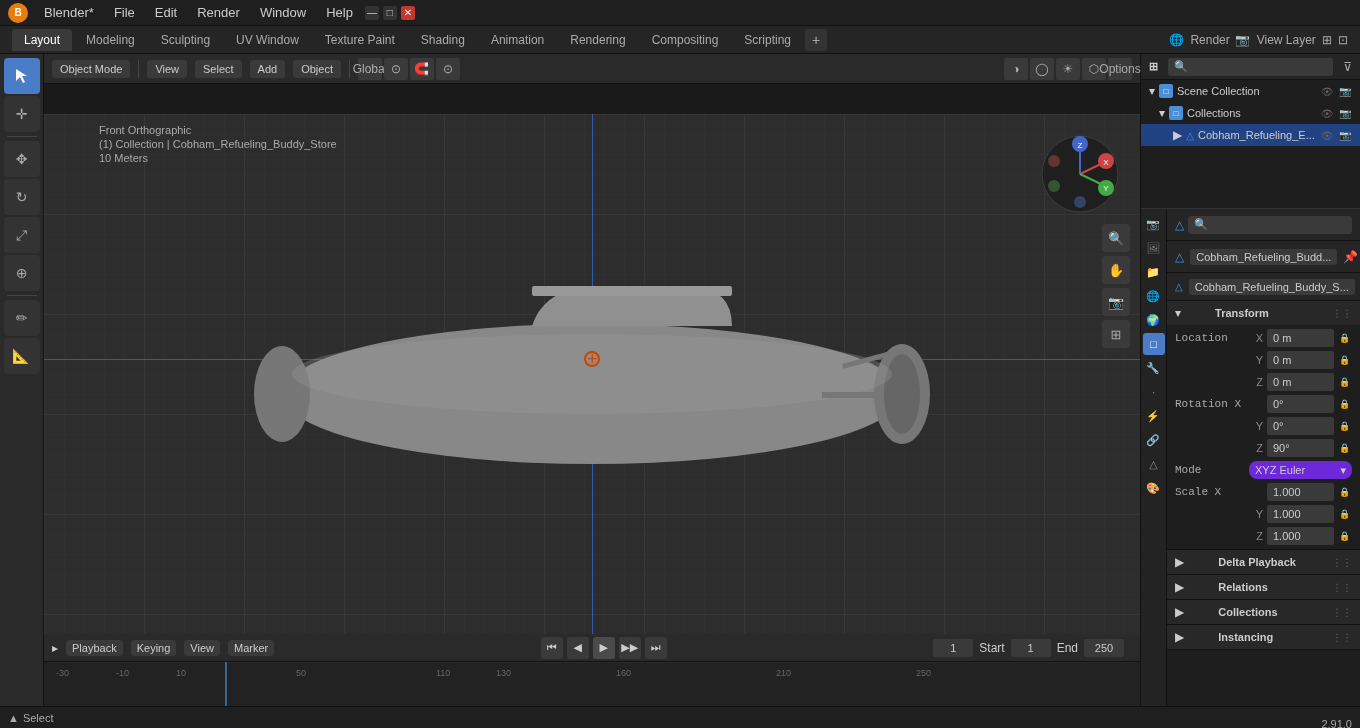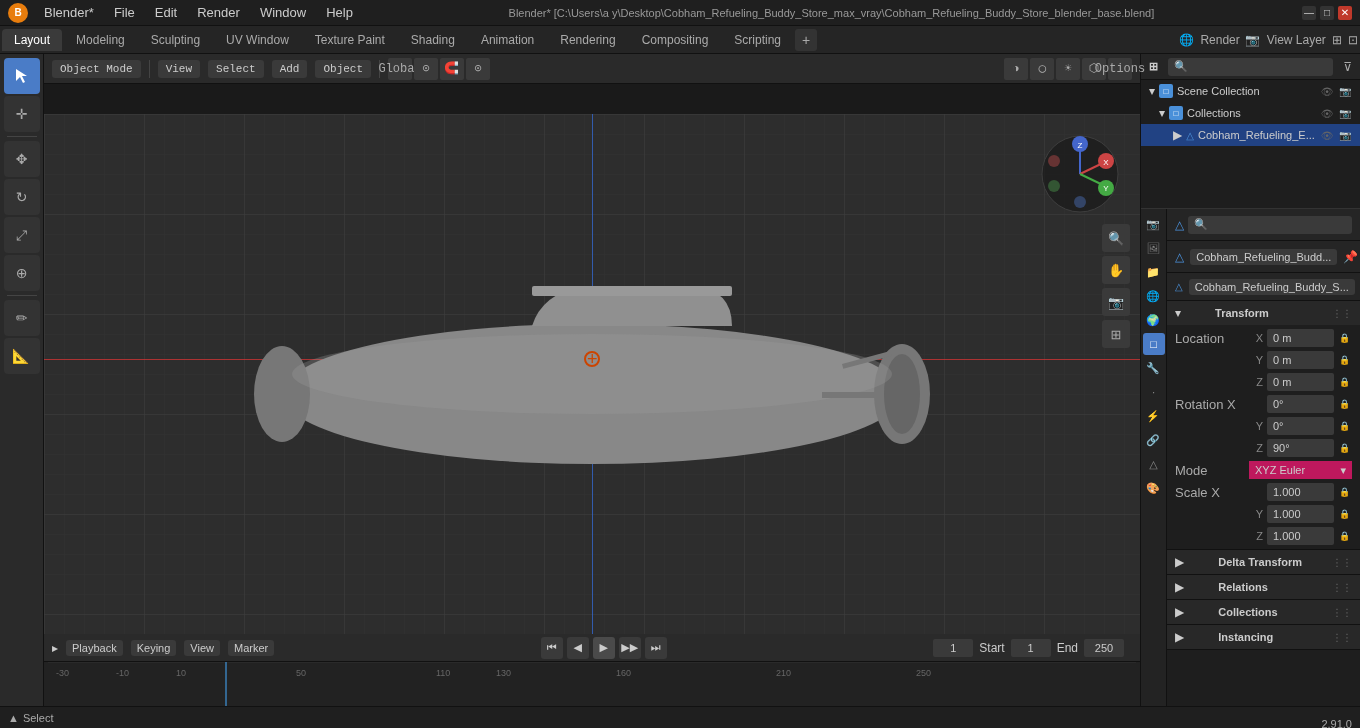--- a/index.html
+++ b/index.html
@@ -53,21 +53,21 @@
       font-size: 10px; cursor: pointer; color: #ccc;
       background: #333;
     }
 
     
     #workspace-tabs {
       height: 28px;
       background: #252525;
       display: flex;
       align-items: center;
-      padding: 0 2px;
+      padding: 0 12px;
       gap: 2px;
       border-bottom: 1px solid #111;
     }
     .ws-tab {
       padding: 4px 12px;
       color: #aaa;
       font-size: 12px;
       cursor: pointer;
       border-radius: 4px 4px 0 0;
     }
@@ -111,21 +111,20 @@
 
     
     #viewport-header {
       height: 30px;
       background: #2a2a2a;
       display: flex;
       align-items: center;
       padding: 0 8px;
       gap: 8px;
       border-bottom: 1px solid #111;
-      font-family: Liberation Mono, monospace;
     }
     .vp-header-btn {
       padding: 3px 8px;
       background: #3a3a3a;
       border-radius: 3px;
       color: #ccc;
       font-size: 11px;
       cursor: pointer;
     }
     .vp-header-separator { width: 1px; height: 18px; background: #444; }
@@ -316,43 +315,43 @@
     }
     .prop-section-title { font-size: 11px; font-weight: bold; color: #ccc; margin-left: 28px; }
     .prop-section-dots { margin-left: auto; color: #666; font-size: 10px; }
 
     .prop-row {
       height: 22px;
       display: flex; align-items: center;
       padding: 0 8px; gap: 4px;
     }
     .prop-label {
-      width: 70px; font-size: 13px; color: #aaa; flex-shrink: 0;
+      width: 70px; font-size: 11px; color: #aaa; flex-shrink: 0; font-family: Liberation Mono, monospace;
     }
     .prop-sub-label {
       width: 14px; font-size: 11px; color: #888; text-align: right; flex-shrink: 0;
     }
     .prop-field {
       flex: 1;
       height: 18px;
       background: #3a3a3a;
       border-radius: 2px;
       display: flex; align-items: center;
       padding: 0 6px;
       font-size: 11px; color: #ccc;
     }
     .prop-lock {
       width: 14px; height: 14px;
       color: #666; font-size: 9px;
       display: flex; align-items: center; justify-content: center;
     }
     .mode-dropdown {
       flex: 1; height: 18px;
-      background: #be185d;
-      border-radius: 0;
+      background: #6d28d9;
+      border-radius: 8px;
       display: flex; align-items: center;
       padding: 0 6px; gap: 4px;
       font-size: 11px; color: #ccc; cursor: pointer;
     }
     .prop-side-btn {
       width: 22px; height: 22px;
       border-radius: 3px;
       display: flex; align-items: center; justify-content: center;
       color: #888; font-size: 11px; cursor: pointer;
     }
@@ -462,21 +461,20 @@
 <div id="layout-outer">
 
   <div id="top-bar">
     <div class="blender-logo">B</div>
     <span class="menu-item">Blender*</span>
     <span class="menu-item">File</span>
     <span class="menu-item">Edit</span>
     <span class="menu-item">Render</span>
     <span class="menu-item">Window</span>
     <span class="menu-item">Help</span>
-    <span class="title-bar">Blender* [C:\Users\a y\Desktop\Cobham_Refueling_Buddy_Store_max_vray\Cobham_Refueling_Buddy_Store_blender_base.blend]</span>
     <div class="win-controls">
       <div class="win-btn">—</div>
       <div class="win-btn">□</div>
       <div class="win-btn" style="background:#c0392b; color:white;">✕</div>
     </div>
   </div>
 
   <div id="workspace-tabs">
     <div class="ws-tab active">Layout</div>
     <div class="ws-tab">Modeling</div>
@@ -582,20 +580,25 @@
 
             <ellipse cx="350" cy="130" rx="300" ry="40" fill="#9a9a9a" opacity="0.3"></ellipse>
 
             <rect x="580" y="148" width="60" height="6" fill="#777"></rect>
             <rect x="600" y="120" width="50" height="5" fill="#777" transform="rotate(-15 600 120)"></rect>
           </svg>
         </div>
 
         <div class="crosshair"></div>
 
+        <div class="vp-info">
+          <div>Front Orthographic</div>
+          <div>(1) Collection | Cobham_Refueling_Buddy_Store</div>
+          <div>10 Meters</div>
+        </div>
 
         <div id="viewport-gizmo">
           <svg width="80" height="80" viewBox="0 0 80 80" xmlns="http://www.w3.org/2000/svg">
 
             <circle cx="40" cy="40" r="38" fill="#1a1a1a" opacity="0.7" stroke="#444" stroke-width="1"></circle>
 
             <line x1="40" y1="40" x2="40" y2="12" stroke="#4466cc" stroke-width="2"></line>
             <circle cx="40" cy="10" r="8" fill="#4466cc"></circle>
             <text x="40" y="14" text-anchor="middle" font-size="8" fill="white">Z</text>
 
@@ -813,21 +816,21 @@
                 <span class="prop-sub-label">Z</span>
                 <div class="prop-field">1.000</div>
                 <div class="prop-lock">🔒</div>
               </div>
             </div>
           </div>
 
           <div class="prop-section">
             <div class="prop-section-header">
               <span>▶</span>
-              <span class="prop-section-title">Delta Transform</span>
+              <span class="prop-section-title">Delta Playback</span>
               <span class="prop-section-dots">⋮⋮</span>
             </div>
           </div>
 
           <div class="prop-section">
             <div class="prop-section-header">
               <span>▶</span>
               <span class="prop-section-title">Relations</span>
               <span class="prop-section-dots">⋮⋮</span>
             </div>

